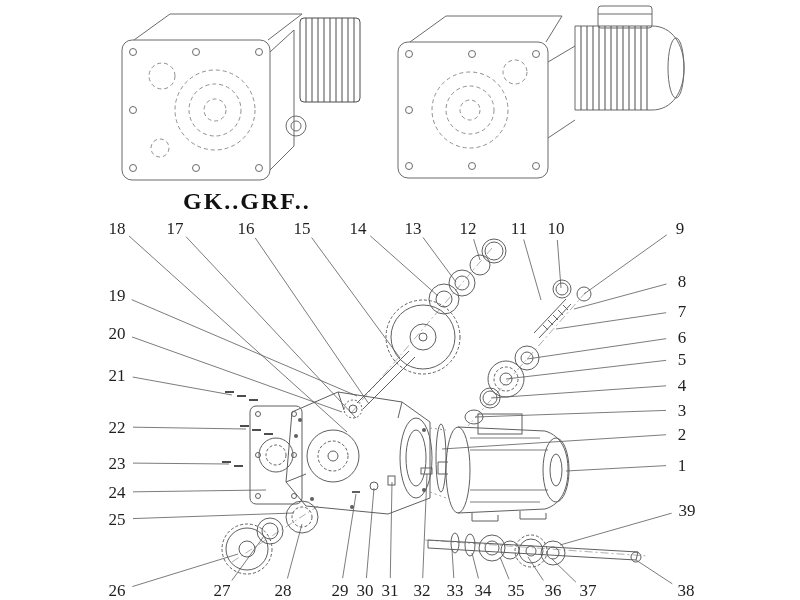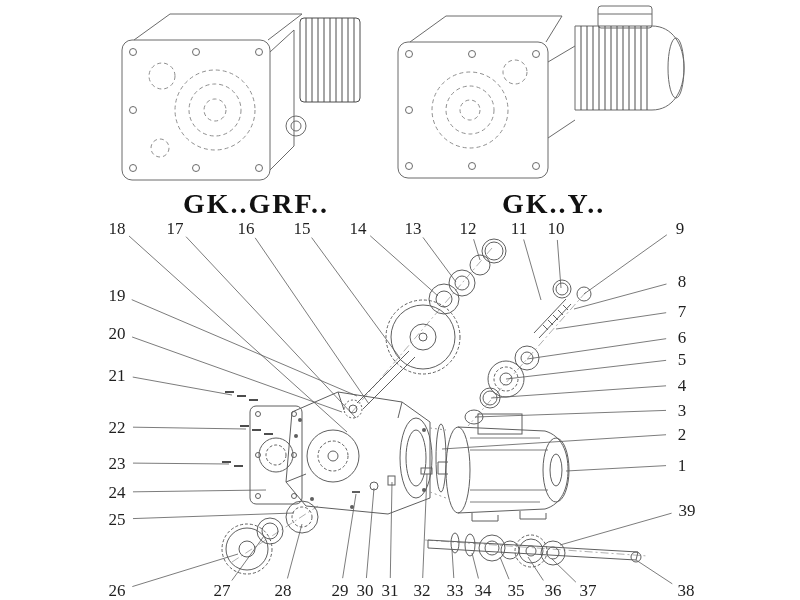--- a/index.html
+++ b/index.html
@@ -9,21 +9,21 @@
     height: 600px;
     background: #ffffff;
     overflow: hidden;
     font-family: "Liberation Serif", serif;
   }
   svg { position: absolute; left: 0; top: 0; }
   .title {
     position: absolute;
     font-family: "Liberation Serif", serif;
     font-weight: 700;
-    font-size: 28px;
+    font-size: 24px;
     letter-spacing: 2px;
     color: #111111;
     white-space: nowrap;
     user-select: none;
   }
   #title-left  { left: 183px; top: 188px; }
   #title-right { left: 502px; top: 188px; }
   #leader-lines line { stroke: #5a5a5a; stroke-width: 0.8; }
   #callout-labels text {
     font-family: "Liberation Serif", serif;
@@ -304,14 +304,13 @@
         <text x="483" y="596">34</text>
         <text x="516" y="596">35</text>
         <text x="553" y="596">36</text>
         <text x="588" y="596">37</text>
         <text x="686" y="596">38</text>
       </g>
   </svg>
 
   <div class="title" id="title-left">GK..GRF..</div>
 
-  <div class="title" id="title-right">GK..Y..</div>
 </div>
 
 </body></html>

